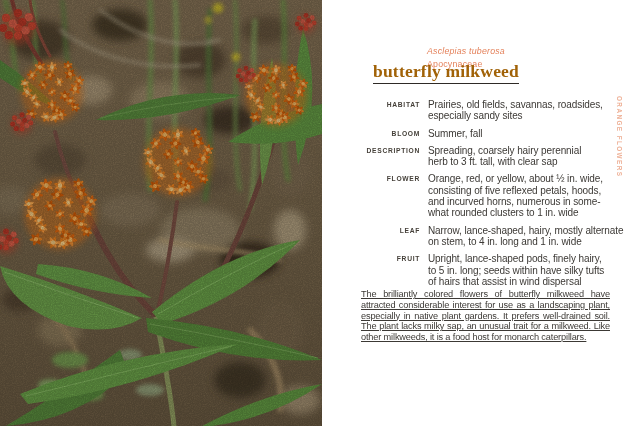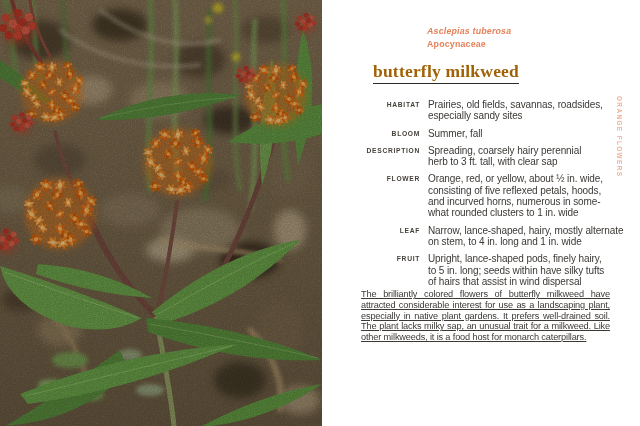--- a/index.html
+++ b/index.html
@@ -4,22 +4,22 @@
 <style>
   html,body{margin:0;padding:0;background:#ffffff;}
   .page{
     position:relative;width:640px;height:426px;background:#ffffff;overflow:hidden;
     font-family:"Liberation Sans",sans-serif;color:var(--body-text,#3c3935);
   }
   
   .photo{position:absolute;left:0;top:0;width:322px;height:426px;}
   .photo svg{display:block;width:322px;height:426px;}
   
-  .species-block{position:absolute;left:427px;top:25px;line-height:13px;
-    font-size:8.8px;font-weight:bold;color:var(--accent,#e4815a);letter-spacing:.2px;}
+  .species-block{position:absolute;left:427px;top:45px;line-height:13px;
+    font-size:8.8px;font-weight:normal;color:var(--accent,#e4815a);letter-spacing:.2px;}
   .species{font-style:italic;display:block;}
   .family{display:block;}
   .title{
     position:absolute;left:373px;top:61px;margin:0;
     font-family:"Liberation Serif",serif;font-weight:bold;font-size:17.5px;
     color:#a16207;letter-spacing:.2px;line-height:20px;
     border-bottom:1.5px solid #2e2a26;padding-bottom:2px;display:inline-block;
   }
   .attrs{
     position:absolute;left:352px;top:99px;

